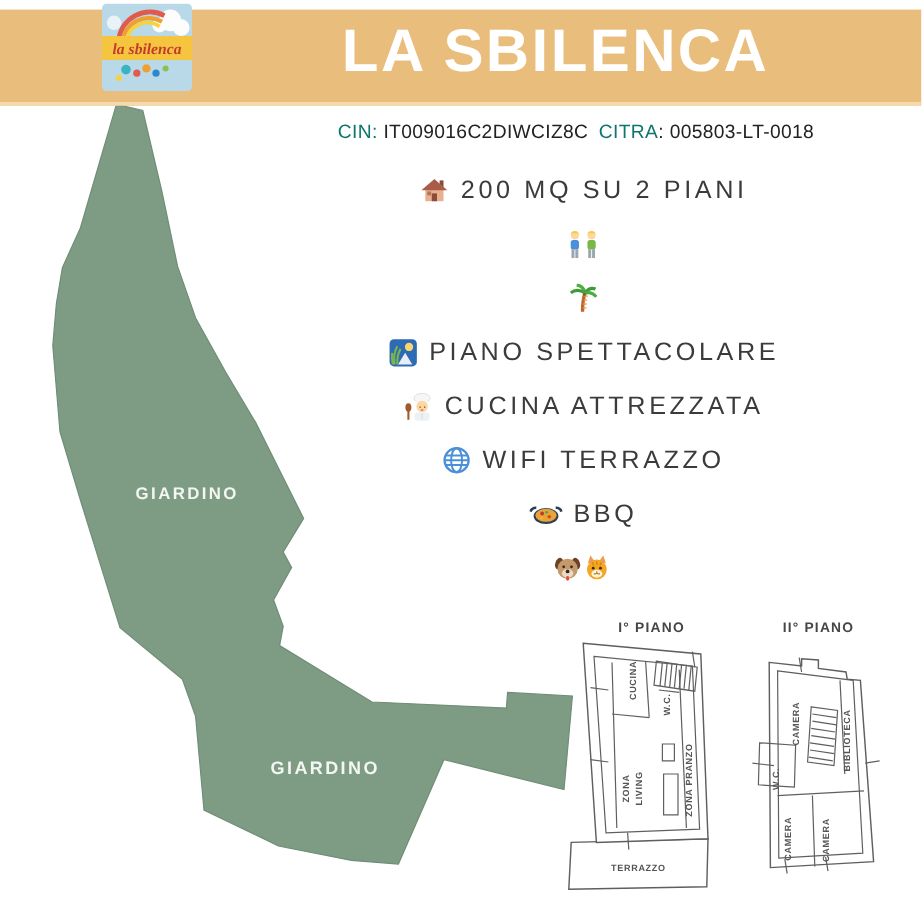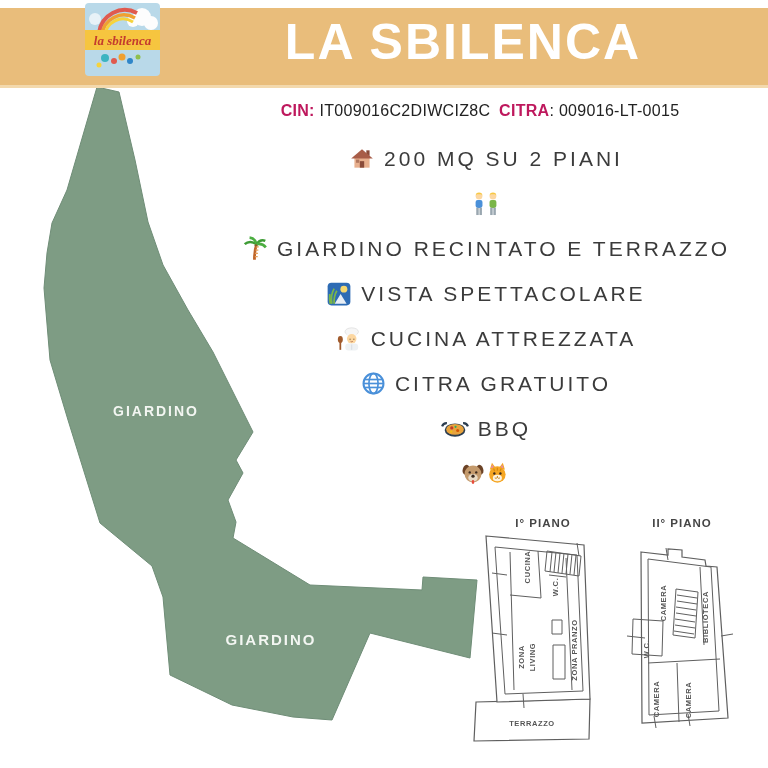--- a/index.html
+++ b/index.html
@@ -7,21 +7,21 @@
           font-family:"Liberation Sans",sans-serif;}
   
   .band{position:absolute;left:0;top:8px;width:768px;height:77px;background:#e9bd7b;
         border-bottom:3px solid #f3d9ad;}
   .title{position:absolute;left:158px;right:0;top:13px;text-align:center;
          font-size:50px;font-weight:700;letter-spacing:2px;color:#ffffff;}
   .logo{position:absolute;left:85px;top:3px;width:75px;height:73px;}
   
   .cin{position:absolute;left:192px;right:0;top:102px;text-align:center;
        font-size:16px;color:#222;letter-spacing:.3px;}
-  .cin b{font-weight:700;color:#be185d;}
+  .cin b{font-weight:400;color:#0f766e;}
   
   .features{position:absolute;left:200px;top:136px;width:572px;}
   .feature-row{height:45px;display:flex;align-items:center;justify-content:center;gap:9px;}
   .feature-row .ftext{font-size:21px;color:#3b3b3b;letter-spacing:3px;white-space:nowrap;}
   .ficon{flex:0 0 auto;display:block;}
   
   .layer{position:absolute;left:0;top:0;width:768px;height:768px;}
   .garden-label{font-weight:700;fill:#f3f6f2;letter-spacing:2px;}
   .plan-stroke{fill:none;stroke:#5f5f5f;stroke-width:1;}
   .plan-fill{fill:#ffffff;stroke:#5f5f5f;stroke-width:1.2;}
@@ -133,21 +133,21 @@
       <circle cx="29" cy="58" r="3" fill="#e05a4e"></circle>
     <circle cx="37" cy="54" r="3.5" fill="#f0a030"></circle>
       <circle cx="45" cy="58" r="3" fill="#2f86c9"></circle>
     <circle cx="53" cy="54" r="2.5" fill="#8fbf4d"></circle>
       <circle cx="14" cy="62" r="2.5" fill="#f6d33c"></circle>
   </svg>
 
   <div class="cin">
     <b>CIN:</b>
     <span>IT009016C2DIWCIZ8C</span>
-    <b style="margin-left:4px;">CITRA</b><span>: 009016-LT-0015</span>
+    <b style="margin-left:4px;">CITRA</b><span>: 005803-LT-0018</span>
   </div>
 
   <div class="features">
 
     <div class="feature-row">
       <svg class="ficon" width="26" height="26" viewBox="0 0 24 24">
         <rect x="16" y="4" width="3" height="5" fill="#8a4b39"></rect>
         <rect x="5" y="10" width="14" height="10" fill="#e8b08e"></rect>
         <polygon points="2,11.5 12,3 22,11.5" fill="#a85d48"></polygon>
         <rect x="10" y="14" width="4" height="6" fill="#8a4b39"></rect>
@@ -174,31 +174,30 @@
     <div class="feature-row">
       <svg class="ficon" width="26" height="26" viewBox="0 0 24 24">
         <path d="M11.5,22 C11.5,16 12.2,11 13.5,7.5" fill="none" stroke="#c0662b" stroke-width="2.6"></path>
         <path d="M11.9,19 h2.6 M12.1,16 h2.6 M12.5,13 h2.6 M12.9,10 h2.6" stroke="#e6a15c" stroke-width="1"></path>
         <path d="M13.5,7.5 Q7,3.5 2.5,7.5" fill="none" stroke="#3e9c35" stroke-width="2.4"></path>
         <path d="M13.5,7.5 Q12,2 7,1.5" fill="none" stroke="#4cae41" stroke-width="2.4"></path>
         <path d="M13.5,7.5 Q17,2.5 21.5,4.5" fill="none" stroke="#3e9c35" stroke-width="2.4"></path>
         <path d="M13.5,7.5 Q19,6.5 22,10.5" fill="none" stroke="#4cae41" stroke-width="2.4"></path>
         <circle cx="12.8" cy="8.6" r="1.1" fill="#8a5a2b"></circle>
       </svg>
-      <span class="ftext">GIARDINO RECINTATO E TERRAZZO</span>
     </div>
 
     <div class="feature-row">
       <svg class="ficon" width="26" height="26" viewBox="0 0 24 24">
         <rect x="1.5" y="1.5" width="21" height="21" rx="3.5" fill="#2d6bb4"></rect>
         <circle cx="16.5" cy="7.5" r="3.2" fill="#f5d76e"></circle>
         <polygon points="8,21 13.5,12 19,21" fill="#e8eef5"></polygon>
         <path d="M5.5,21 Q4,13 7.5,7 M7.5,21 Q7,14 10,9 M4,21 Q3,16 3.5,12" fill="none" stroke="#7ab648" stroke-width="1.6"></path>
       </svg>
-      <span class="ftext">VISTA SPETTACOLARE</span>
+      <span class="ftext">PIANO SPETTACOLARE</span>
     </div>
 
     <div class="feature-row">
       <svg class="ficon" width="26" height="26" viewBox="0 0 24 24">
         <ellipse cx="4" cy="12.5" rx="2.3" ry="3.2" fill="#a05a2c"></ellipse>
         <rect x="3.2" y="14.5" width="1.6" height="7.5" fill="#a05a2c"></rect>
         <ellipse cx="14.5" cy="5.3" rx="6.2" ry="3.6" fill="#f6f6f6" stroke="#d9d9d9" stroke-width=".6"></ellipse>
         <rect x="10" y="5.3" width="9" height="3.4" fill="#f6f6f6"></rect>
         <circle cx="14.5" cy="11.8" r="4.4" fill="#fcd7a1"></circle>
         <path d="M12.5,12.2 h1 M16,12.2 h1" stroke="#6b4a2c" stroke-width=".9"></path>
@@ -210,21 +209,21 @@
     </div>
 
     <div class="feature-row">
       <svg class="ficon" width="25" height="25" viewBox="0 0 24 24">
         <circle cx="12" cy="12" r="9.6" fill="#ffffff" stroke="#4a90d9" stroke-width="1.9"></circle>
         <ellipse cx="12" cy="12" rx="4.4" ry="9.6" fill="none" stroke="#4a90d9" stroke-width="1.6"></ellipse>
         <line x1="3.2" y1="8.2" x2="20.8" y2="8.2" stroke="#4a90d9" stroke-width="1.6"></line>
         <line x1="2.4" y1="12" x2="21.6" y2="12" stroke="#4a90d9" stroke-width="1.6"></line>
         <line x1="3.2" y1="15.8" x2="20.8" y2="15.8" stroke="#4a90d9" stroke-width="1.6"></line>
       </svg>
-      <span class="ftext">CITRA GRATUITO</span>
+      <span class="ftext">WIFI TERRAZZO</span>
     </div>
 
     <div class="feature-row">
       <svg class="ficon" width="28" height="26" viewBox="0 0 26 24">
         <path d="M1,9.5 a4.5 4.5 0 0 1 4.5,-3" fill="none" stroke="#2c3e50" stroke-width="2"></path>
         <path d="M25,9.5 a4.5 4.5 0 0 0 -4.5,-3" fill="none" stroke="#2c3e50" stroke-width="2"></path>
         <ellipse cx="13" cy="13" rx="9.6" ry="6.2" fill="#2c3e50"></ellipse>
         <ellipse cx="13" cy="12.4" rx="8.2" ry="5" fill="#e8a33d"></ellipse>
         <circle cx="10" cy="11" r="1.5" fill="#c0392b"></circle>
         <circle cx="15.5" cy="13.5" r="1.4" fill="#d35400"></circle>

